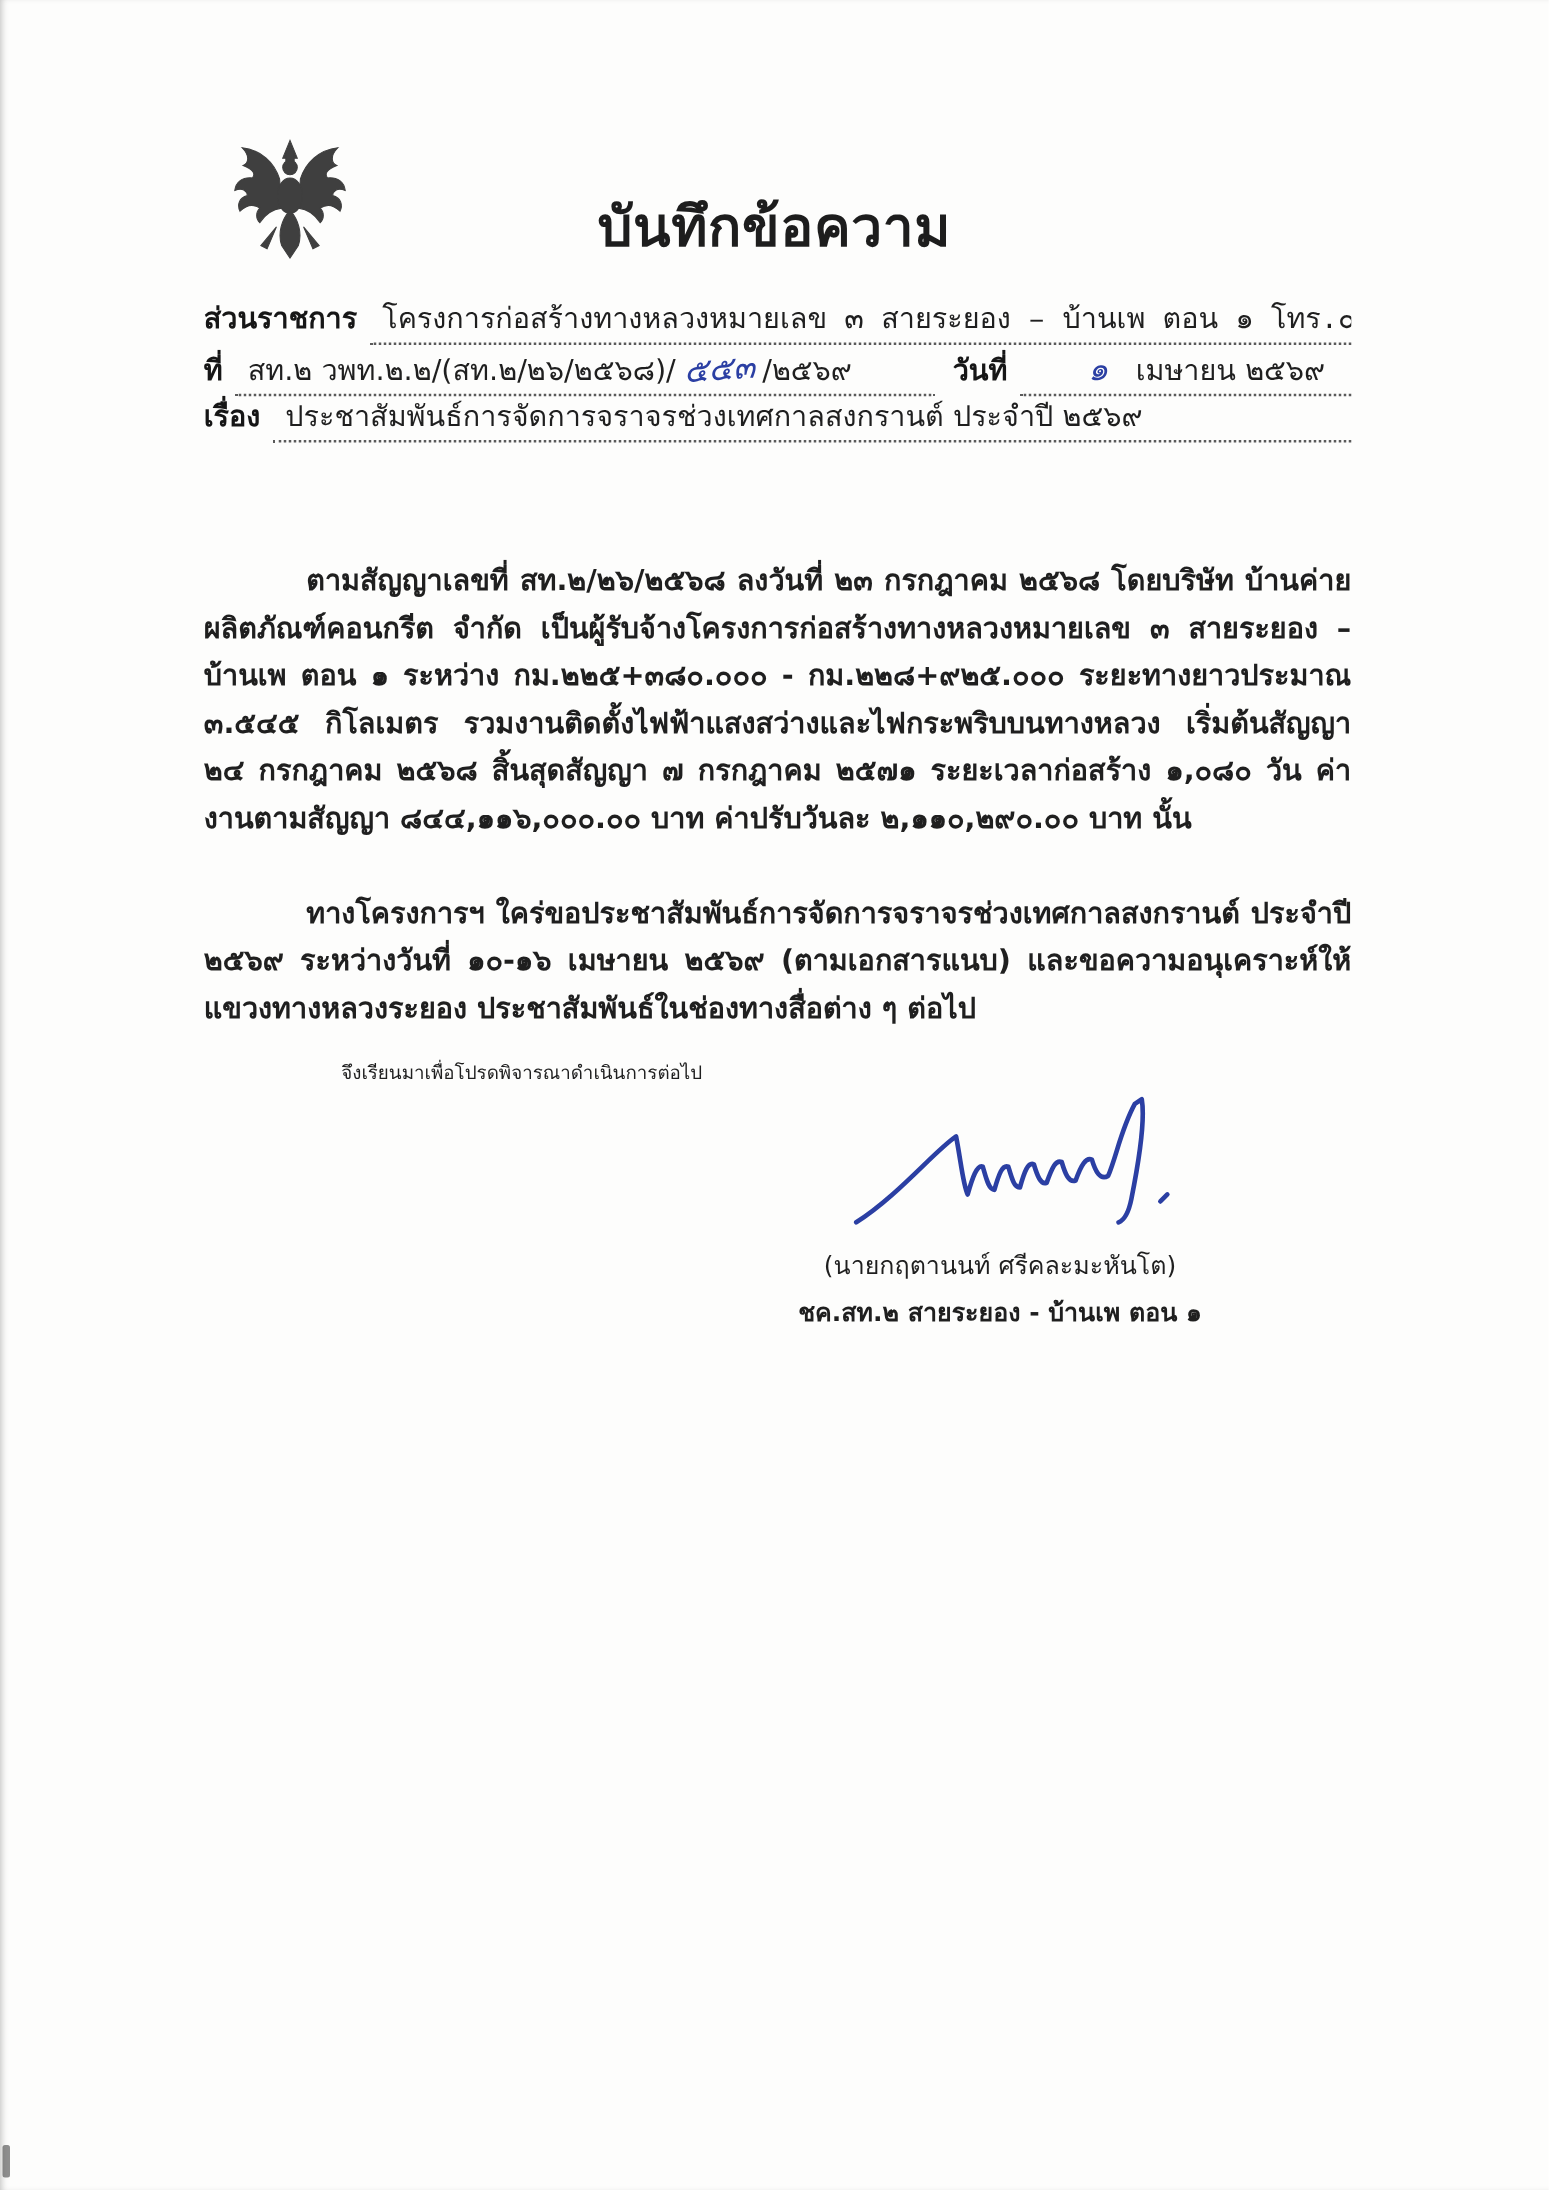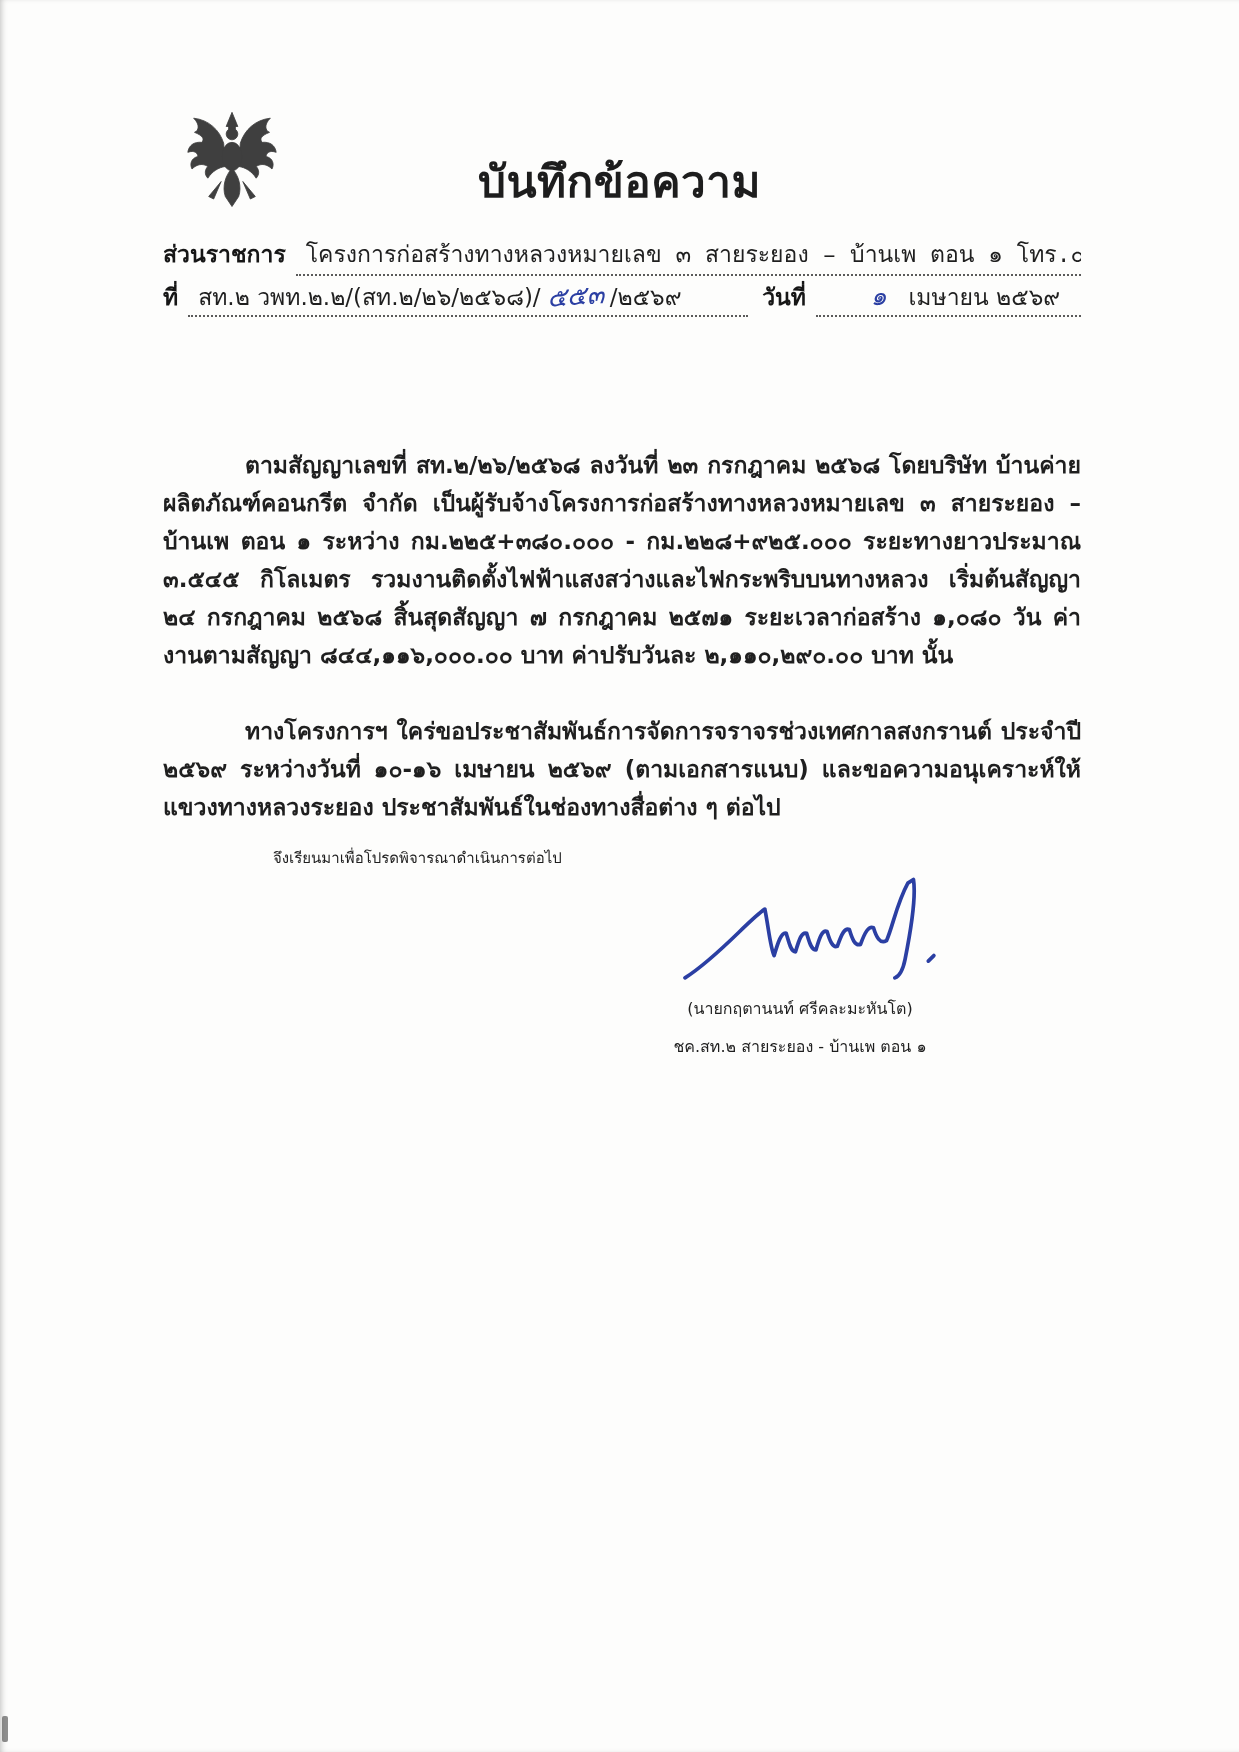--- a/index.html
+++ b/index.html
@@ -58,24 +58,24 @@
     text-align:justify; color:#1f1f1f;font-weight:bold;
   }
   .par-1 { top:446px; text-indent:82px; }
   .par-2 { top:712px; text-indent:82px; }
   .closing { position:absolute; left:273px; top:846px; font-size:15px; color:#1f1f1f; }
 
   
   .sig-svg { position:absolute; left:660px; top:872px; width:310px; height:130px; }
   .sig-name, .sig-pos {
     position:absolute; left:570px; width:460px;
-    text-align:center; font-size:16px; color:#1f1f1f;
+    text-align:center; font-size:20px; color:#1f1f1f;
   }
   .sig-name { top:996px; }
-  .sig-pos  { top:1034px; }
+  .sig-pos  { top:1034px;font-weight:bold; }
 
   
   .scan-mark { position:absolute; left:2px; bottom:10px; width:6px; height:26px; background:#333; border-radius:2px; opacity:.55; }
 </style>
 </head>
 <body>
 
 <div class="page">
 
   <svg class="emblem" viewBox="0 0 120 130" aria-hidden="true">
@@ -99,20 +99,24 @@
     <span class="dotted-field grow">โครงการก่อสร้างทางหลวงหมายเลข ๓ สายระยอง – บ้านเพ  ตอน ๑  โทร.๐๙๐ ๗๔๐ ๘๘๘๙</span>
   </div>
 
   <div class="form-row row-number">
     <span class="form-label">ที่</span>
     <span class="dotted-field field-number"><span>สท.๒ วพท.๒.๒/(สท.๒/๒๖/๒๕๖๘)/</span><span class="handwritten">๕๕๓</span><span>/๒๕๖๙</span></span>
     <span class="form-label date-label">วันที่</span>
     <span class="dotted-field grow field-date"><span class="handwritten">๑</span><span style="display:inline-block;width:16px"></span><span>เมษายน  ๒๕๖๙</span></span>
   </div>
 
+  <div class="form-row row-subject">
+    <span class="form-label">เรื่อง</span>
+    <span class="dotted-field grow">ประชาสัมพันธ์การจัดการจราจรช่วงเทศกาลสงกรานต์ ประจำปี ๒๕๖๙</span>
+  </div>
 
 
   <p class="body-par par-1">ตามสัญญาเลขที่ สท.๒/๒๖/๒๕๖๘ ลงวันที่ ๒๓ กรกฎาคม ๒๕๖๘ โดยบริษัท บ้านค่าย ผลิตภัณฑ์คอนกรีต จำกัด เป็นผู้รับจ้างโครงการก่อสร้างทางหลวงหมายเลข ๓ สายระยอง – บ้านเพ ตอน ๑ ระหว่าง กม.๒๒๕+๓๘๐.๐๐๐ - กม.๒๒๘+๙๒๕.๐๐๐ ระยะทางยาวประมาณ ๓.๕๔๕ กิโลเมตร รวมงานติดตั้งไฟฟ้าแสงสว่างและไฟกระพริบบนทางหลวง เริ่มต้นสัญญา ๒๔ กรกฎาคม ๒๕๖๘ สิ้นสุดสัญญา ๗ กรกฎาคม ๒๕๗๑ ระยะเวลาก่อสร้าง ๑,๐๘๐ วัน ค่างานตามสัญญา ๘๔๔,๑๑๖,๐๐๐.๐๐ บาท ค่าปรับวันละ ๒,๑๑๐,๒๙๐.๐๐ บาท  นั้น</p>
   <p class="body-par par-2">ทางโครงการฯ ใคร่ขอประชาสัมพันธ์การจัดการจราจรช่วงเทศกาลสงกรานต์ ประจำปี ๒๕๖๙ ระหว่างวันที่ ๑๐-๑๖ เมษายน ๒๕๖๙ (ตามเอกสารแนบ) และขอความอนุเคราะห์ให้แขวงทางหลวงระยอง ประชาสัมพันธ์ในช่องทางสื่อต่าง ๆ ต่อไป</p>
   <p class="closing">จึงเรียนมาเพื่อโปรดพิจารณาดำเนินการต่อไป</p>
 
   <svg class="sig-svg" viewBox="0 0 300 140" aria-hidden="true">
     <path d="M10 114 C45 92 78 52 96 40 C100 60 102 82 106 90 C110 76 114 64 119 66 C122 76 124 86 129 86 C133 72 136 64 141 66 C144 76 146 84 151 84 C155 70 158 62 163 64 C166 74 169 82 174 80 C179 66 182 60 187 62 C190 72 193 80 199 78 C204 64 208 58 213 60 C216 70 220 78 227 74 C234 58 238 34 250 12 L256 8 C259 26 253 64 247 94 C245 104 241 112 236 114" fill="none" stroke="#2b3fa3" stroke-width="4" stroke-linecap="round" stroke-linejoin="round"></path>
     <path d="M272 96 L278 90" fill="none" stroke="#2b3fa3" stroke-width="4" stroke-linecap="round"></path>
   </svg>

